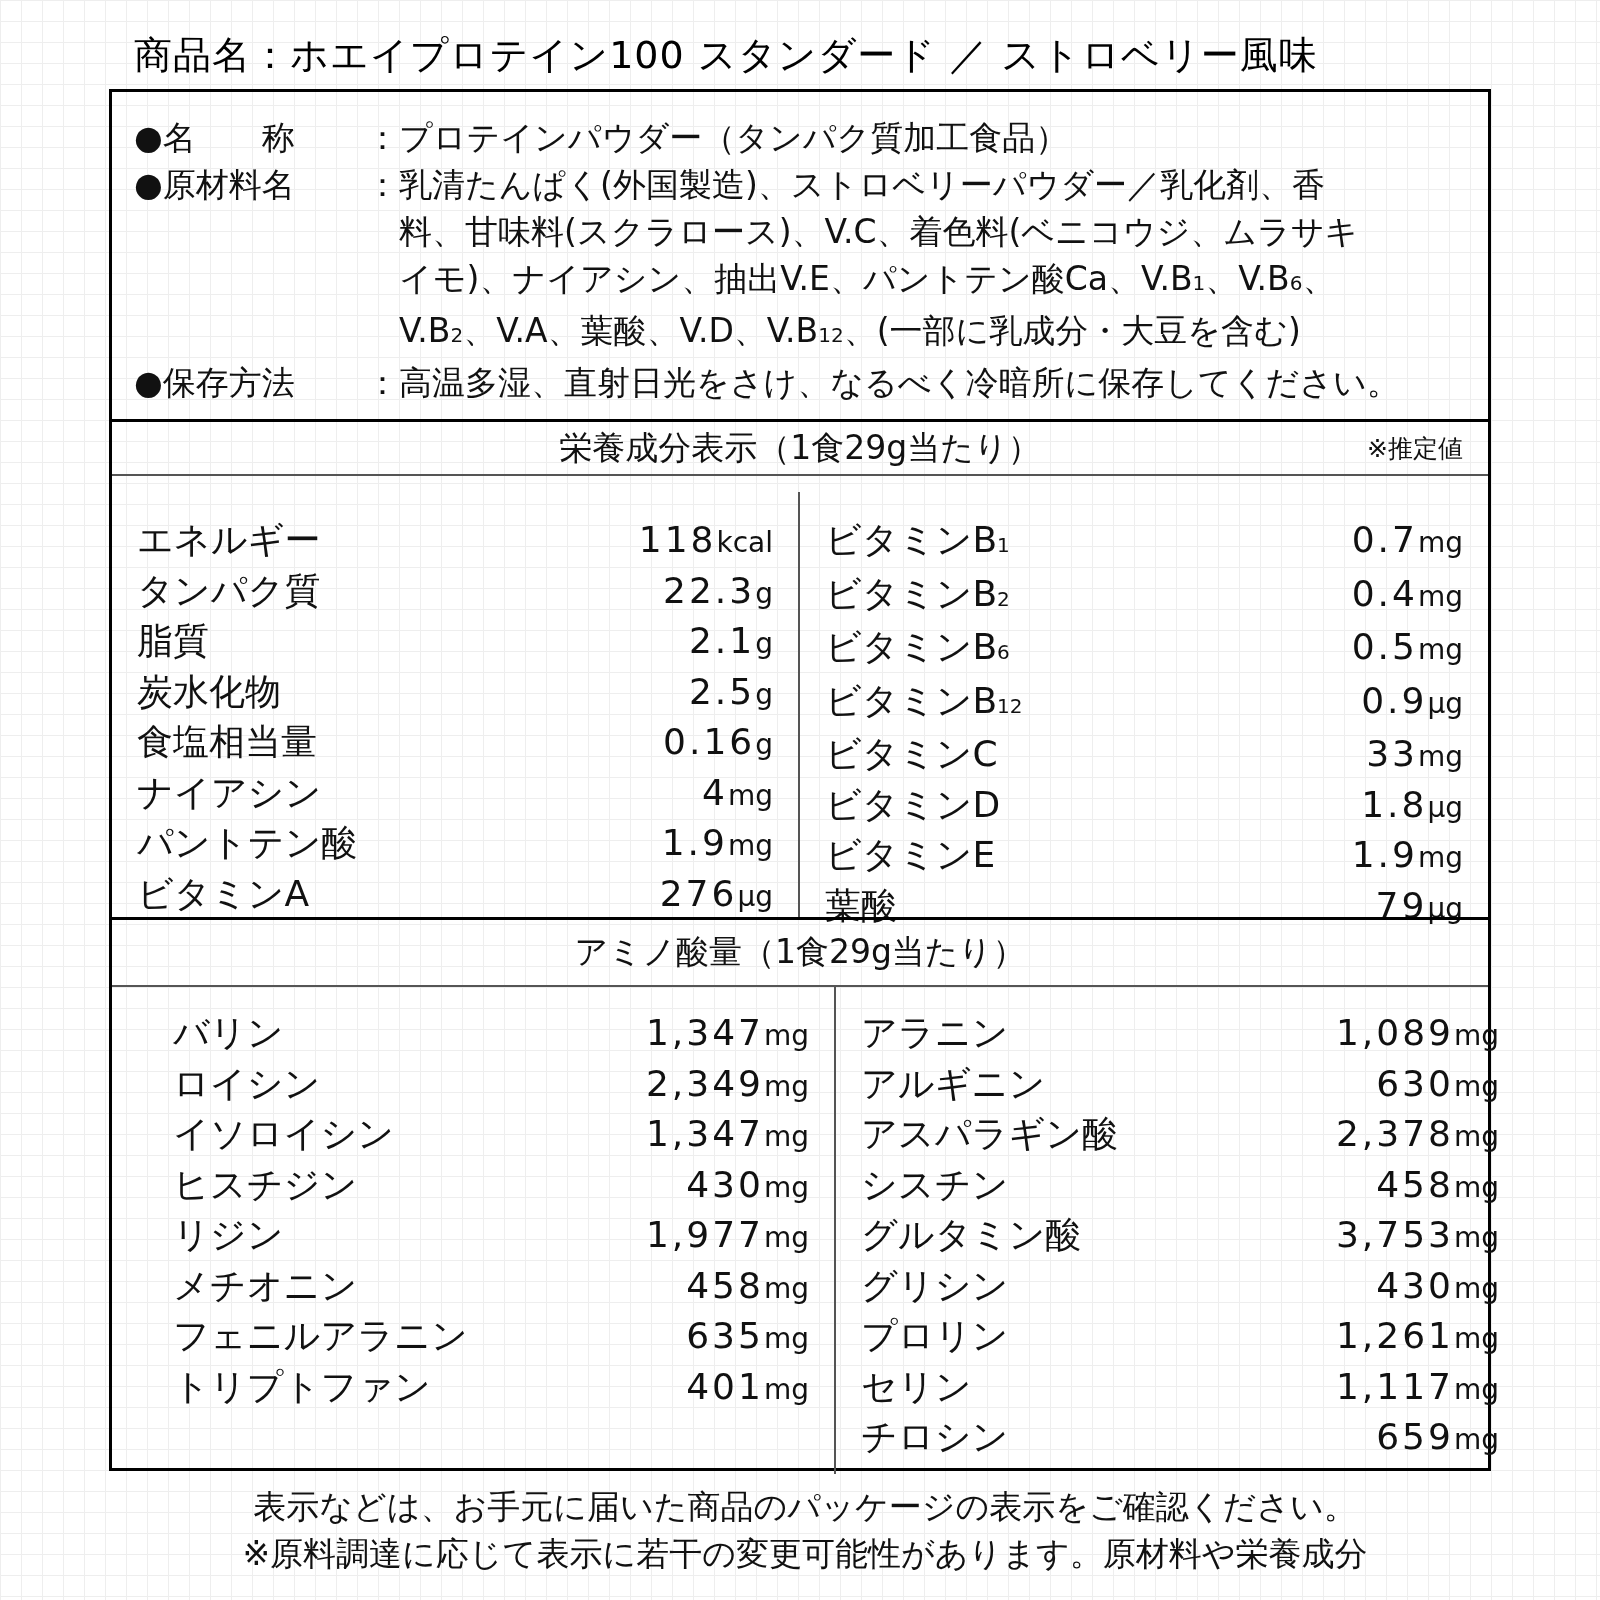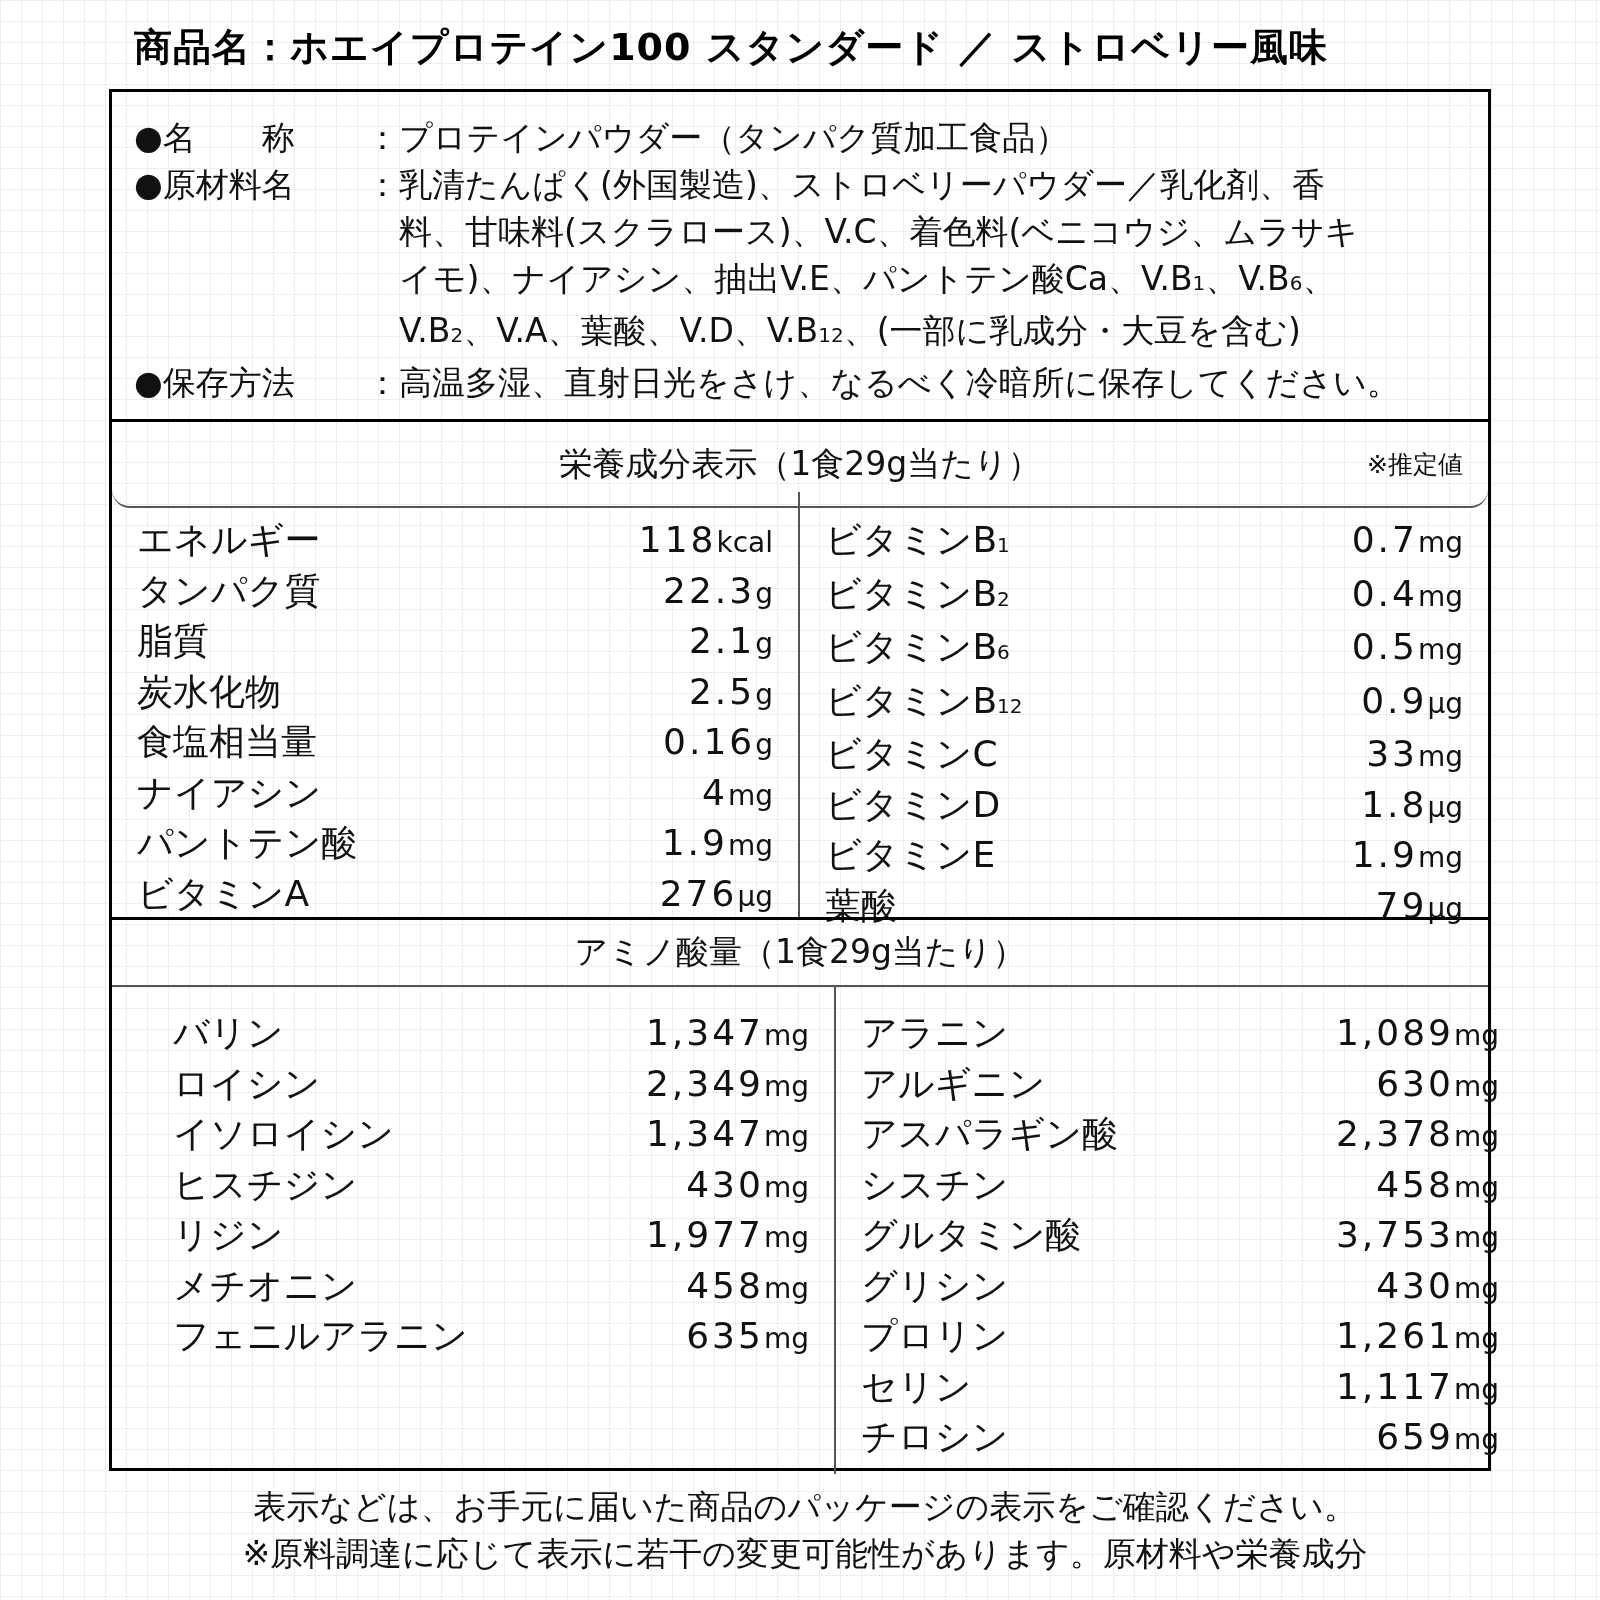--- a/index.html
+++ b/index.html
@@ -9,22 +9,22 @@
       background-image:
         linear-gradient(to right, #eeeeee 1px, transparent 1px),
         linear-gradient(to bottom, #eeeeee 1px, transparent 1px);
       background-size: 21px 21px;
       font-family: "DejaVu Sans", "Liberation Sans", sans-serif;
       color: #111111;
     }
     .page { position: relative; width: 1600px; height: 1600px; }
 
     .product-title {
-      position: absolute; left: 134px; top: 22px;
-      font-size: 38px; font-weight: bold; letter-spacing: 1px;
+      position: absolute; left: 134px; top: 30px;
+      font-size: 38px; font-weight: normal; letter-spacing: 1px;
       white-space: nowrap; color: #000;
     }
 
     .label-box {
       position: absolute; left: 109px; top: 89px;
       width: 1382px; height: 1382px;
       border: 3px solid #000;
     }
 
     
@@ -43,21 +43,21 @@
     .info-value { flex: 1; padding-right: 20px; }
     .sub { font-size: 20px; }
 
     
     .section-header {
       position: absolute; left: 0; width: 100%;
       border-bottom: 2px solid #555;
       font-size: 33px;
       display: flex; align-items: center; justify-content: center;
     }
-    .nutrition-header { top: 330px; height: 86px; border-radius: 18px; }
+    .nutrition-header { top: 330px; height: 54px; }
     .amino-header { top: 825px; height: 70px; border-top: 3px solid #000; }
     .estimate-note {
       position: absolute; right: 25px; top: 50%; transform: translateY(-50%);
       font-size: 25px;
     }
 
     
     .data-grid {
       position: absolute; left: 0; width: 100%;
       display: flex;
@@ -224,20 +224,24 @@
             <span class="data-value" data-name="nutrient-value"><span>1,977</span><span class="unit">mg</span></span>
           </div>
           <div class="data-row" data-name="amino-acid-row">
             <span class="data-name" data-name="nutrient-name"><span>メチオニン</span></span>
             <span class="data-value" data-name="nutrient-value"><span>458</span><span class="unit">mg</span></span>
           </div>
           <div class="data-row" data-name="amino-acid-row">
             <span class="data-name" data-name="nutrient-name"><span>フェニルアラニン</span></span>
             <span class="data-value" data-name="nutrient-value"><span>635</span><span class="unit">mg</span></span>
           </div>
+          <div class="data-row" data-name="amino-acid-row">
+            <span class="data-name" data-name="nutrient-name"><span>トリプトファン</span></span>
+            <span class="data-value" data-name="nutrient-value"><span>401</span><span class="unit">mg</span></span>
+          </div>
         </div>
       <div class="col right" data-name="amino-column-right" id="amino-right">
           <div class="data-row" data-name="amino-acid-row">
             <span class="data-name" data-name="nutrient-name"><span>アラニン</span></span>
             <span class="data-value" data-name="nutrient-value"><span>1,089</span><span class="unit">mg</span></span>
           </div>
           <div class="data-row" data-name="amino-acid-row">
             <span class="data-name" data-name="nutrient-name"><span>アルギニン</span></span>
             <span class="data-value" data-name="nutrient-value"><span>630</span><span class="unit">mg</span></span>
           </div>

